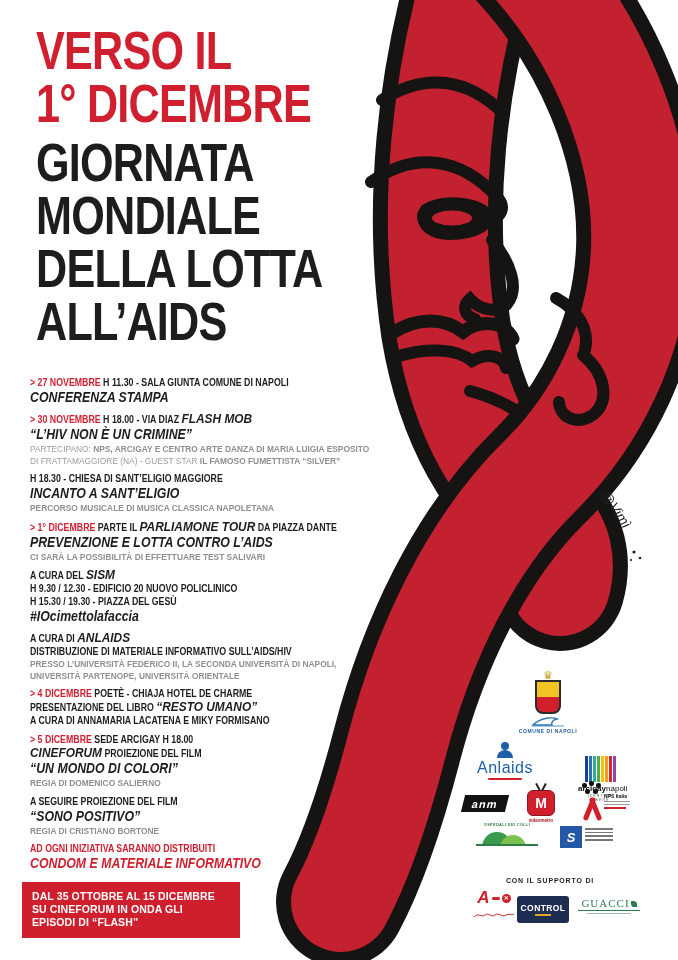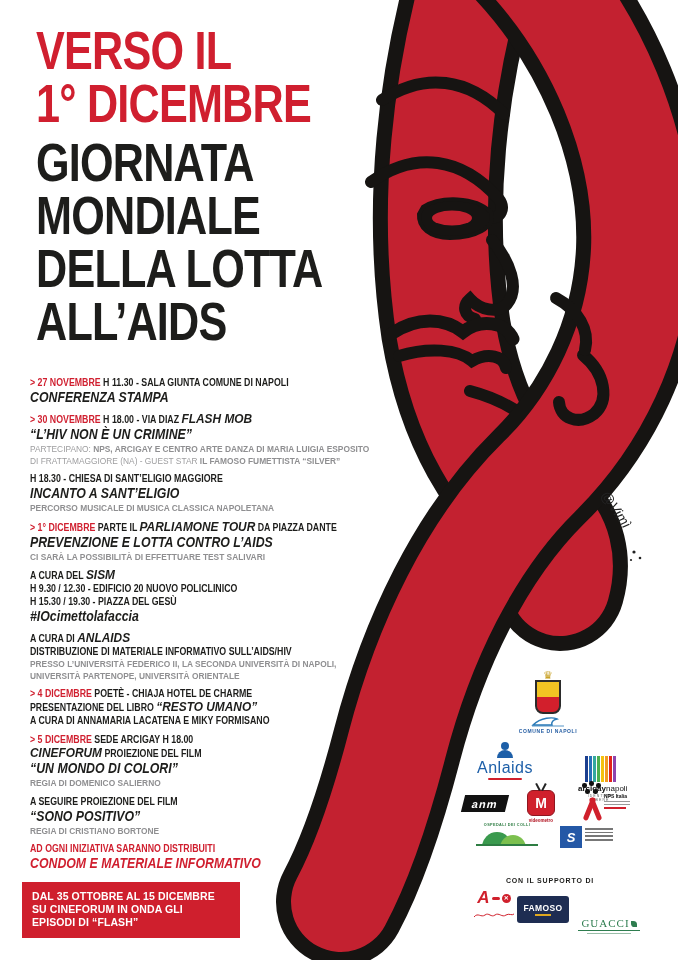--- a/index.html
+++ b/index.html
@@ -126,21 +126,21 @@
   .lg-a .tag { margin-top:3px; }
 
   .lg-control { left:517px; top:896px; }
   .lg-control .box {
     width:52px; height:27px; background:#1e2d52; border-radius:3px;
     display:flex; flex-direction:column; align-items:center; justify-content:center; gap:1px;
   }
   .lg-control .word { color:#fff; font-weight:bold; font-size:8.5px; letter-spacing:0.4px; }
   .lg-control .ubar { width:16px; height:1.5px; background:#e0a81f; }
 
-  .lg-guacci { left:578px; top:897px; width:62px; font-family:"Liberation Serif", serif;margin-top:20px; }
+  .lg-guacci { left:578px; top:897px; width:62px; font-family:"Liberation Serif", serif; }
   .lg-guacci .word { font-size:11px; color:#2e7d4f; letter-spacing:1px; }
   .lg-guacci .leaf { display:inline-block; width:6px; height:6px; background:#2e7d4f; border-radius:0 60% 0 60%; margin-left:1px; }
   .lg-guacci .ubar { height:1px; background:#2e7d4f; margin-top:1px; }
   .lg-guacci .sub { height:1.2px; background:#9bbfa9; margin-top:1.5px; width:70%; margin-left:15%; }
 </style>
 </head>
 <body>
 
 <svg id="ribbon-svg" viewBox="0 0 678 960">
 
@@ -348,21 +348,21 @@
     <span class="dash"></span>
     <span class="circ">✕</span>
   </div>
   <svg class="tag" width="42" height="10" viewBox="0 0 42 10" style="display:block;margin:2px auto 0 auto;">
     <path d="M1,7 C5,2 8,8 12,5 C16,2 18,8 22,5 C26,2 29,8 33,5 C36,3 39,6 41,4" fill="none" stroke="#d0202c" stroke-width="1"></path>
   </svg>
 </div>
 
 <div class="logo lg-control">
   <div class="box">
-    <div class="word">FAMOSO</div>
+    <div class="word">CONTROL</div>
     <div class="ubar"></div>
   </div>
 </div>
 
 <div class="logo lg-guacci">
   <div class="word"><span>GUACCI</span><span class="leaf"></span></div>
   <div class="ubar"></div>
   <div class="sub"></div>
 </div>
 

